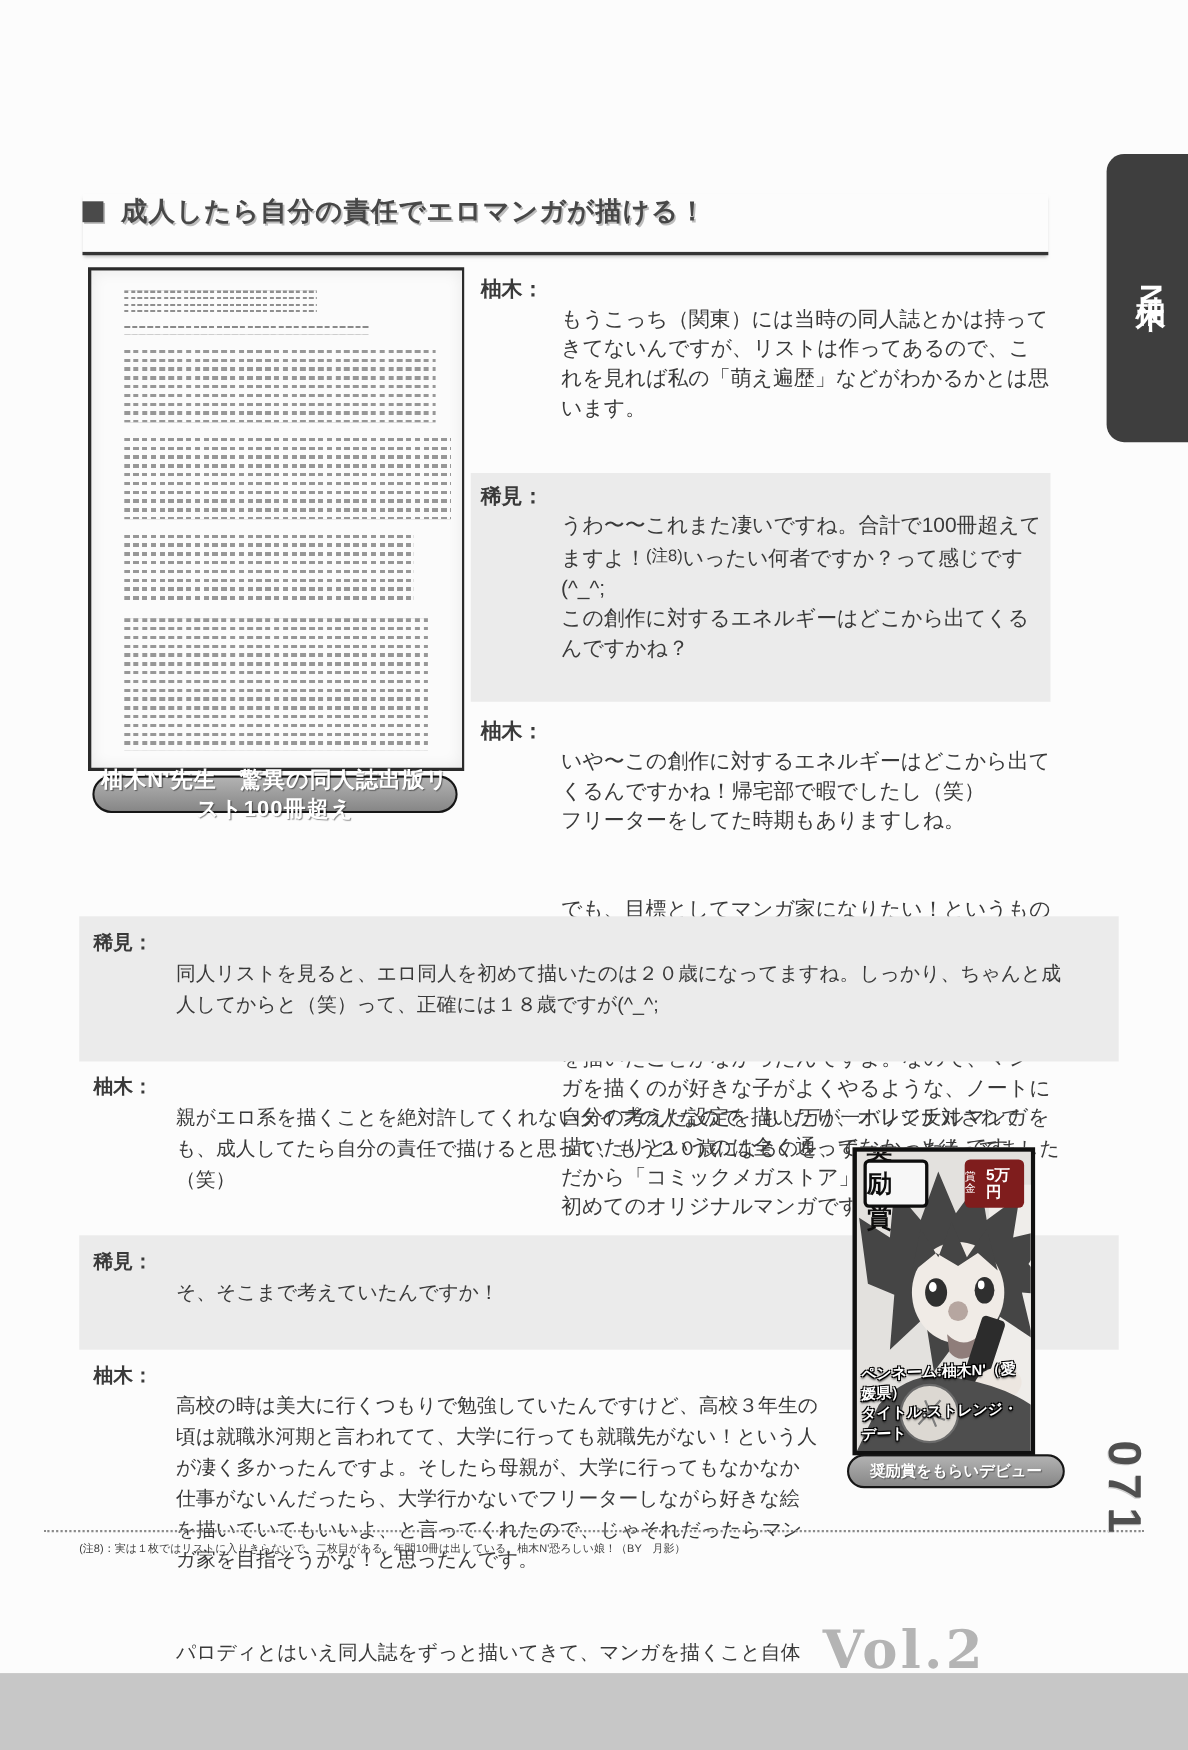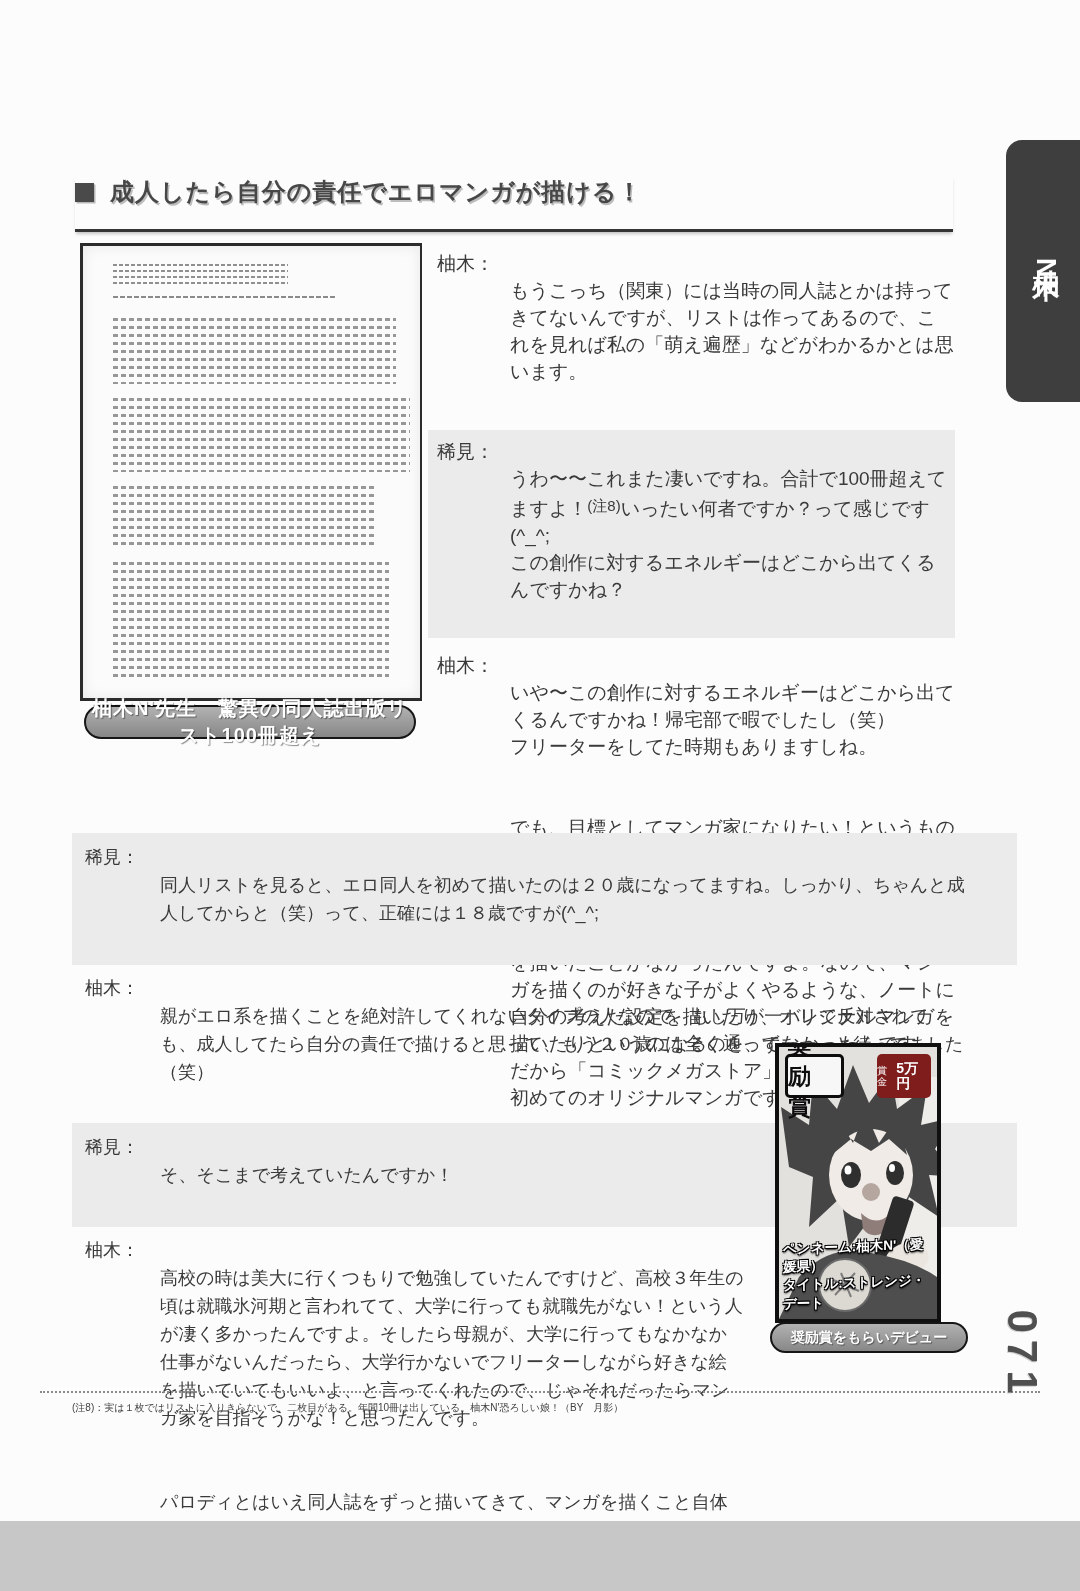--- a/index.html
+++ b/index.html
@@ -75,21 +75,21 @@
     background:linear-gradient(#b2b2b2,#878787);
     color:#fff; font-weight:bold; text-align:center;
     display:flex; align-items:center; justify-content:center;
     text-shadow:1px 1px 1px rgba(0,0,0,.45);
   }
   .pill.list-cap { left:84px; top:705px; width:332px; height:34px; font-size:20px; letter-spacing:1px; }
   .pill.award-cap { left:770px; top:1322px; width:198px; height:31px; font-size:14px; }
 
   
   .speech { display:flex; margin-bottom:18px; }
-  .speech .spk { flex:none; font-weight:normal; }
+  .speech .spk { flex:none; font-weight:bold; }
   .speech .body { flex:1; white-space:pre-line; }
   .speech .body p + p { margin-top:27px; }
   .note-ref { font-size:15px; vertical-align:4px; }
 
   .col-right { position:absolute; left:437px; top:250px; width:518px; font-size:19px; line-height:27px; }
   .col-right .spk { width:73px; }
   .col-right .hl { background:#ebebeb; margin-left:-9px; margin-bottom:14px; padding:8px 2px 8px 9px; }
 
   .col-full { position:absolute; left:85px; top:833px; width:880px; font-size:18px; line-height:28px; }
   .col-full .spk { width:75px; }
@@ -258,15 +258,16 @@
     <div class="award-text">
       <div>ペンネーム:柚木N'（愛媛県）</div>
       <div>タイトル:ストレンジ・デート</div>
     </div>
   </div>
   <div class="pill award-cap">奨励賞をもらいデビュー</div>
 
   <div class="dotline"></div>
   <div class="footnote">(注8)：実は１枚ではリストに入りきらないで、二枚目がある。年間10冊は出している。柚木N'恐ろしい娘！（BY　月影）</div>
   <div class="page-number">071</div>
+  <div class="volume">Vol.2</div>
   <div class="bottom-strip"></div>
 
 </div>
 
 </body></html>

